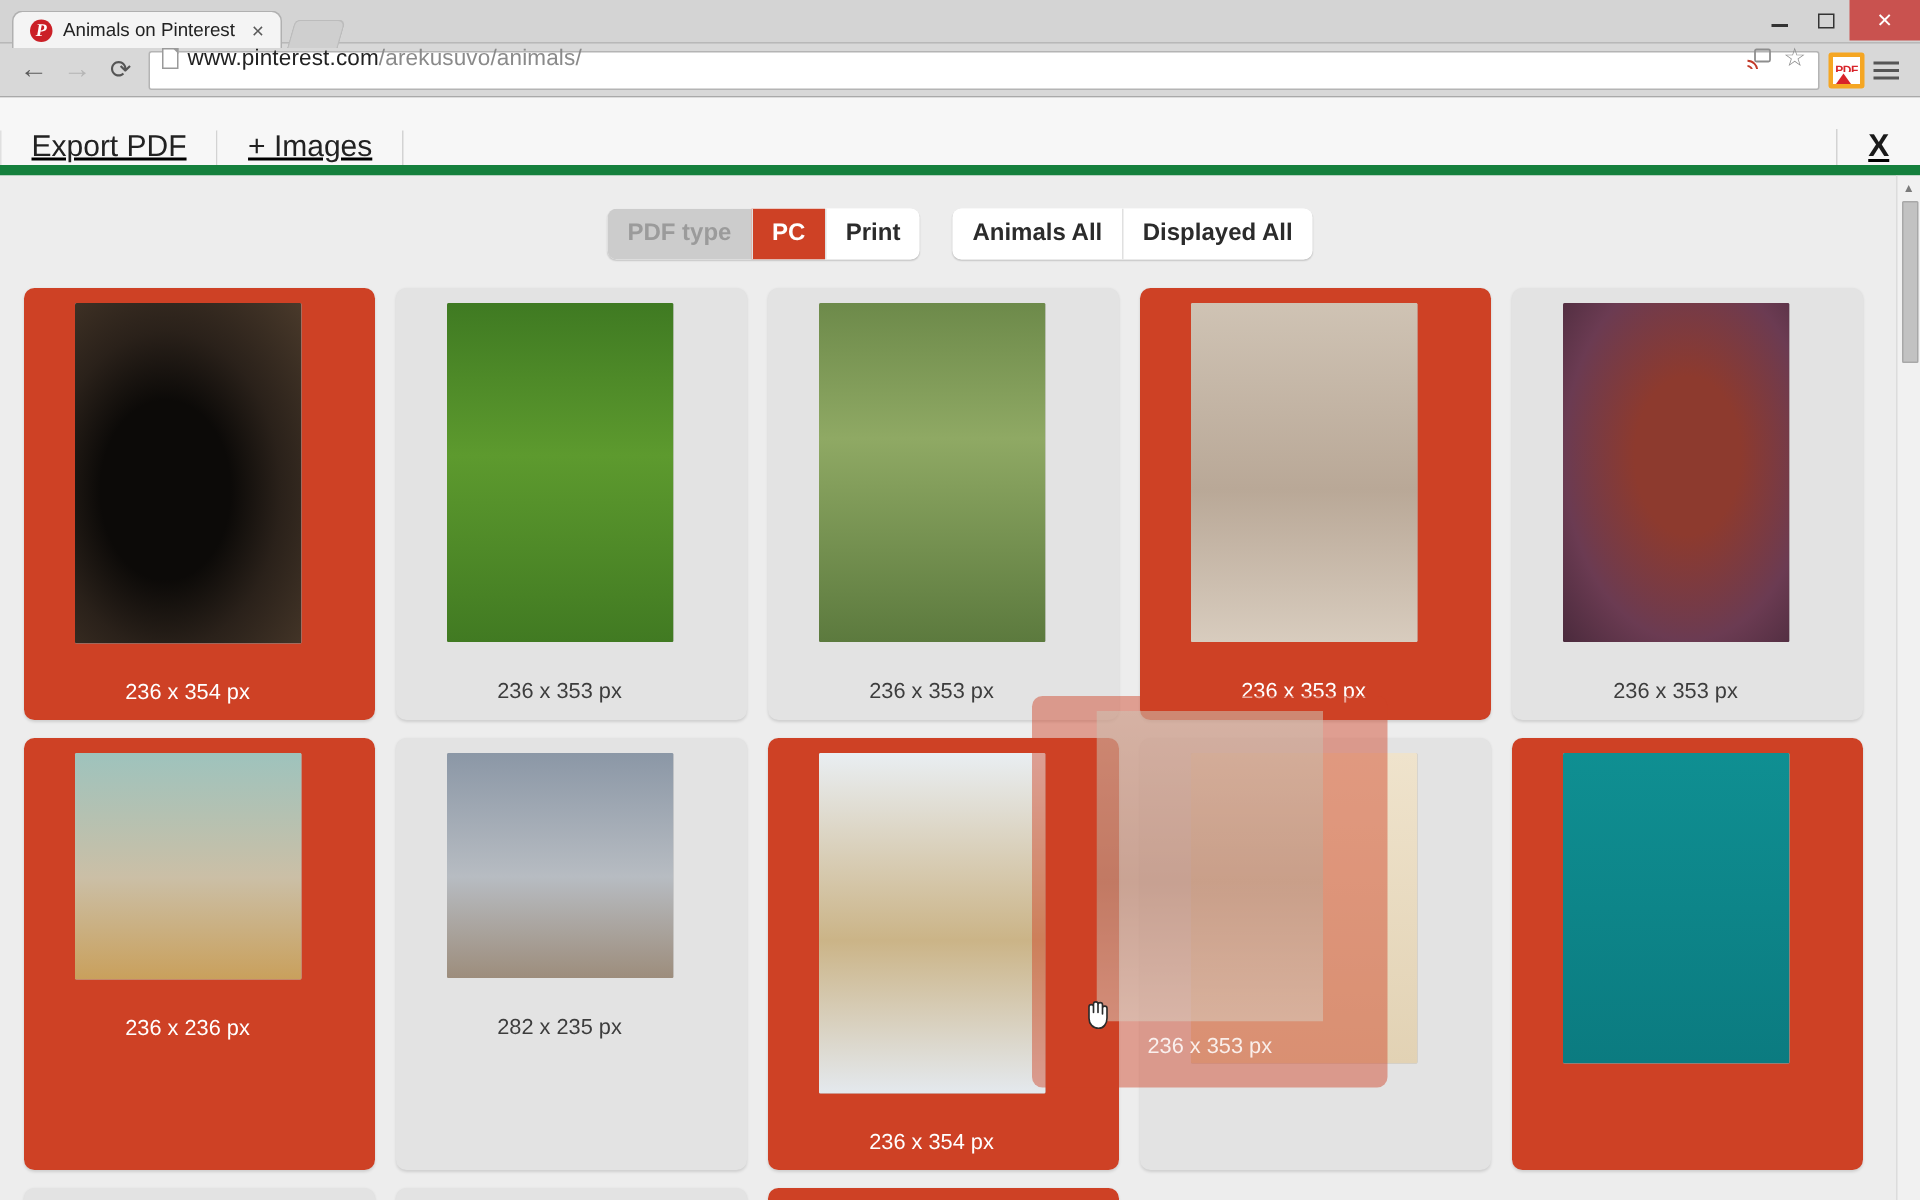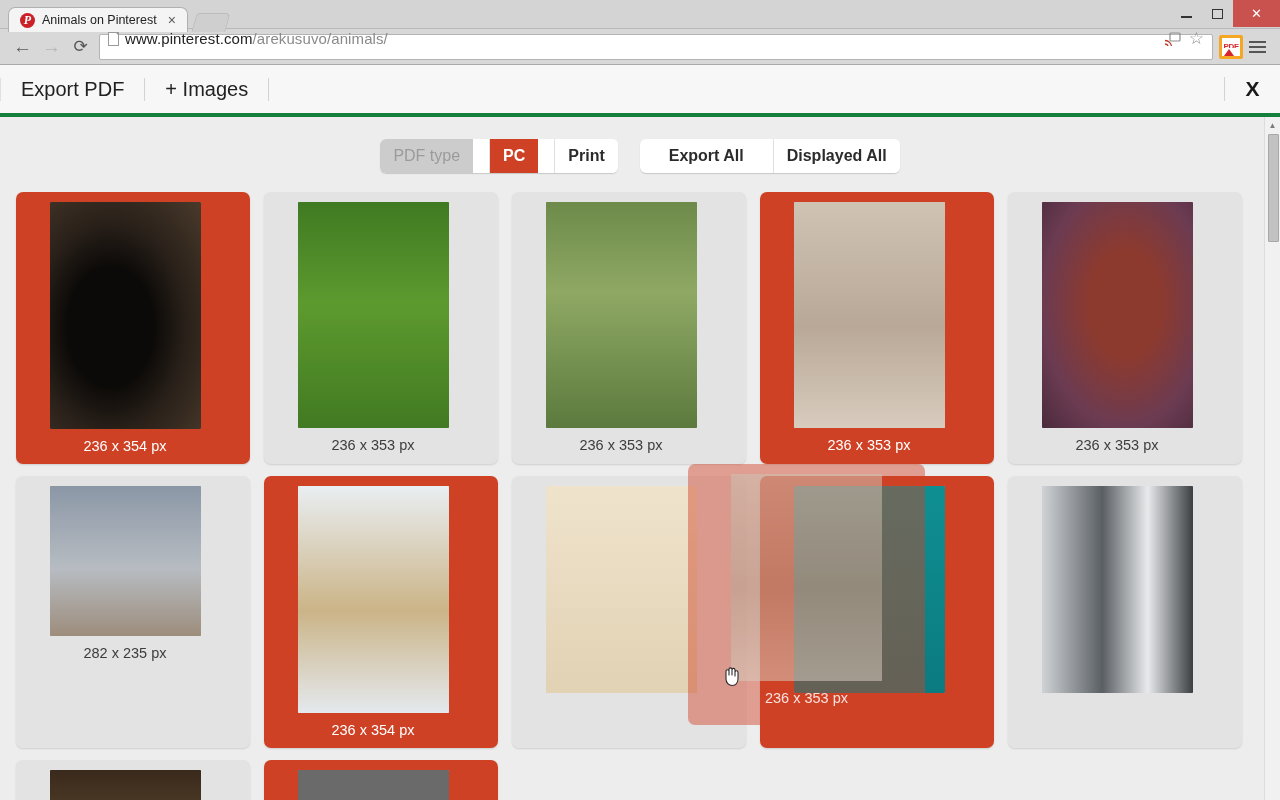--- a/index.html
+++ b/index.html
@@ -112,23 +112,24 @@
     content:""; position:absolute; bottom:0; left:2px;
     border-width: 0 5px 7px 5px; border-style: solid;
     border-color: transparent transparent #d8232a transparent;
   }
   .menu-bars { width: 17px; display: flex; flex-direction: column; gap: 3px; }
   .menu-bars i { display: block; height: 2px; background: #555; }
 
   
   .extbar {
     height: 52px; background: #f7f7f7;
-    border-bottom: 4px solid #15803d;
-    display: flex; align-items: center;
+    border-bottom: 7px solid #15803d;
+    display: flex; align-items: flex-end;
     position: relative;
+    text-decoration: underline;
   }
   .extbtn {
     display: flex; align-items: center; justify-content: center;
     padding: 0 20px;
     font-size: 20px; color: #222;
     border-right: 1px solid #d3d3d3;
     background: #f7f7f7;
   }
   .extbtn:first-child { border-left: 1px solid #e0e0e0; }
   .extbar .spacer { flex: 1 1 auto; }
@@ -154,47 +155,47 @@
   .btngroup {
     display: flex; align-items: stretch;
     border-radius: 6px; overflow: hidden;
     background: #fff;
     box-shadow: 0 1px 1px rgba(0,0,0,.16);
     height: 34px;
   }
   .grp-label {
     display: flex; align-items: center; padding: 0 13px;
     background: #cccccc; color: #9b9b9b;
-    font-size: 16px; font-weight: normal;
+    font-size: 16px; font-weight: bold;
   }
   .grp-btn {
     display: flex; align-items: center; padding: 0 13px;
     background: #fff; color: #2b2b2b;
     font-size: 16px; font-weight: bold;
     border-left: 1px solid #e0e0e0;
-    margin-left: 16px;
   }
   .grp-btn:first-child { border-left: none; }
   .grp-btn.active { background: #ce4125; color: #fff; }
 
   
   .grid {
     display: grid;
     grid-template-columns: repeat(5, 234px);
     gap: 12px 14px;
     padding: 19px 16px 0 16px;
     justify-content: start;
   }
   .card {
     border-radius: 7px;
     background: #e3e3e3;
     box-shadow: 0 1px 2px rgba(0,0,0,.13);
     display: flex; flex-direction: column; align-items: center;
     padding: 10px 16px 0 0;
     position: relative;
+    gap: 16px;
   }
   .card.selected { background: #ce4125; }
   .card .thumb {
     width: 151px; background: #bbb; border-radius: 1px; overflow: hidden;
     position: relative;
   }
   .card .size {
     font-size: 14.5px; color: #3d3d3d;
     padding: 9px 0 10px 0; text-align: center;
   }
@@ -305,21 +306,21 @@
     <div class="controls">
 
       <div class="btngroup">
         <div class="grp-label">PDF type</div>
         <div class="grp-btn active">PC</div>
         <div class="grp-btn">Print</div>
       </div>
 
 
       <div class="btngroup">
-        <div class="grp-btn">Export All</div>
+        <div class="grp-btn">Animals All</div>
         <div class="grp-btn">Displayed All</div>
       </div>
 
     </div>
 
     <div class="grid" id="grid">
         <div class="card selected">
           <div class="thumb" style="height: 227px;">
             <div class="art" style="background:radial-gradient(ellipse at 40% 55%,#0c0a08 0 34%,#2a211a 60%,#4a3a2b 100%);"></div>
           </div>
@@ -341,20 +342,26 @@
           <div class="thumb" style="height: 226px;">
             <div class="art" style="background:linear-gradient(#cfc3b4,#b9a897 55%,#d8ccbe);"></div>
           </div>
           <div class="size">236 x 353 px</div>
         </div>
         <div class="card">
           <div class="thumb" style="height: 226px;">
             <div class="art" style="background:radial-gradient(ellipse at 55% 45%,#8d3a2e 0 30%,#6b3b52 70%,#4a2a3c 100%);"></div>
           </div>
           <div class="size">236 x 353 px</div>
+        </div>
+        <div class="card selected">
+          <div class="thumb" style="height: 151px;">
+            <div class="art" style="background:linear-gradient(#9ec3bd,#cbbfa6 55%,#c9a05c);"></div>
+          </div>
+          <div class="size">236 x 236 px</div>
         </div>
         <div class="card">
           <div class="thumb" style="height: 150px;">
             <div class="art" style="background:linear-gradient(#8b97a6,#b7bcc2 55%,#9d8d7c);"></div>
           </div>
           <div class="size">282 x 235 px</div>
         </div>
         <div class="card selected">
           <div class="thumb" style="height: 227px;">
             <div class="art" style="background:linear-gradient(#e9eef2,#cbb487 55%,#e4e9ee);"></div>

